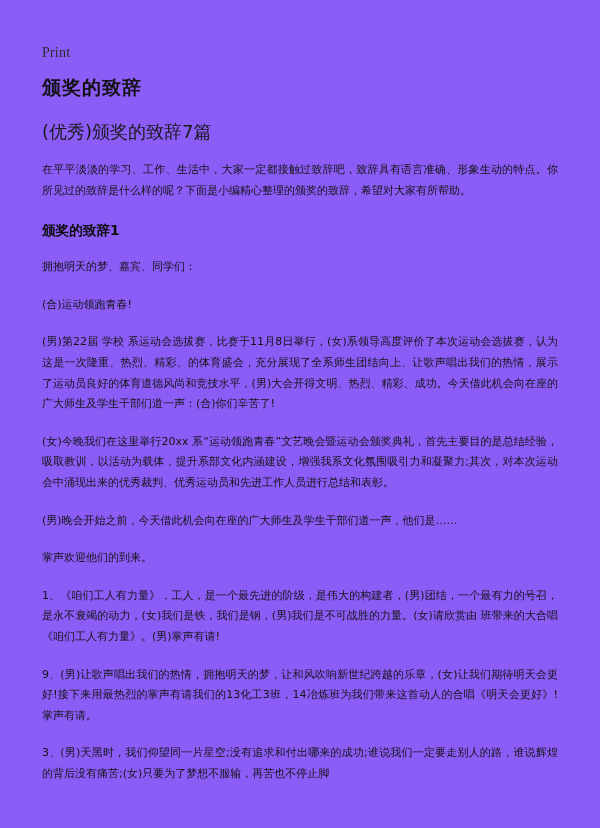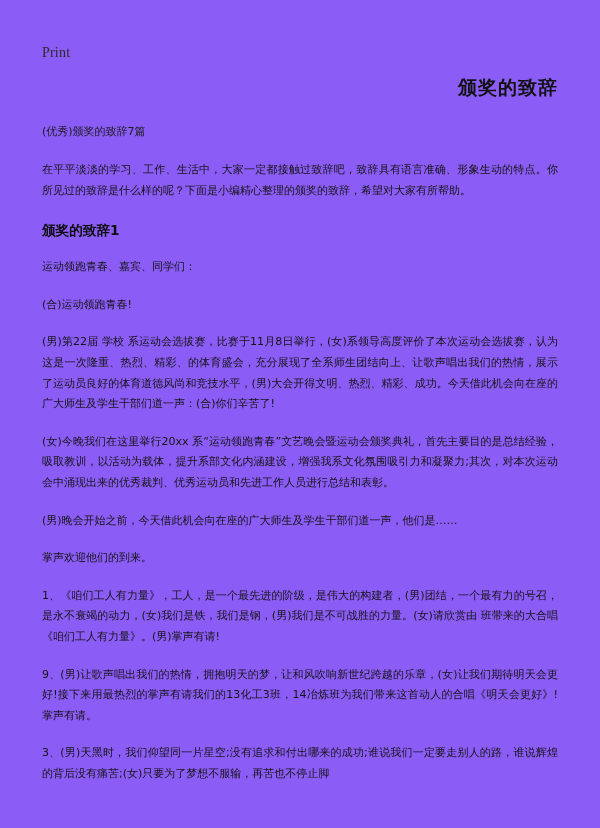--- a/index.html
+++ b/index.html
@@ -35,28 +35,28 @@
   .content {
     position: absolute;
     left: 42px;
     top: 74px;
     width: 516px;
   }
   .doc-title {
     font-family: "DejaVu Sans", "Liberation Sans", sans-serif;
     font-size: 19px;
     font-weight: bold;
-    text-align: right;
+    text-align: left;
     color: #111111;
     margin: 0 0 22px 0;
     line-height: 26px;
     letter-spacing: 1px;
   }
   .subtitle {
-    font-size: 11px;
+    font-size: 18px;
     line-height: 20px;
     margin: 0 0 18px 0;
     color: #1a1a1a;
     font-weight: 500;
   }
   p.para {
     font-size: 11px;
     line-height: 20.6px;
     margin: 0 0 17px 0;
     color: #141414;
@@ -86,21 +86,21 @@
   <div class="content">
 
     <h1 class="doc-title">颁奖的致辞</h1>
 
     <div class="subtitle">(优秀)颁奖的致辞7篇</div>
 
     <p class="para lead">在平平淡淡的学习、工作、生活中，大家一定都接触过致辞吧，致辞具有语言准确、形象生动的特点。你所见过的致辞是什么样的呢？下面是小编精心整理的颁奖的致辞，希望对大家有所帮助。</p>
 
     <h2 class="section-head">颁奖的致辞1</h2>
 
-    <p class="para">运动领跑青春、嘉宾、同学们：</p>
+    <p class="para">拥抱明天的梦、嘉宾、同学们：</p>
     <p class="para">(合)运动领跑青春!</p>
     <p class="para">(男)第22届 学校 系运动会选拔赛，比赛于11月8日举行，(女)系领导高度评价了本次运动会选拔赛，认为这是一次隆重、热烈、精彩、的体育盛会，充分展现了全系师生团结向上、让歌声唱出我们的热情，展示了运动员良好的体育道德风尚和竞技水平，(男)大会开得文明、热烈、精彩、成功。今天借此机会向在座的广大师生及学生干部们道一声：(合)你们辛苦了!</p>
     <p class="para">(女)今晚我们在这里举行20xx 系“运动领跑青春”文艺晚会暨运动会颁奖典礼，首先主要目的是总结经验，吸取教训，以活动为载体，提升系部文化内涵建设，增强我系文化氛围吸引力和凝聚力;其次，对本次运动会中涌现出来的优秀裁判、优秀运动员和先进工作人员进行总结和表彰。</p>
     <p class="para">(男)晚会开始之前，今天借此机会向在座的广大师生及学生干部们道一声，他们是……</p>
     <p class="para">掌声欢迎他们的到来。</p>
     <p class="para">1、《咱们工人有力量》，工人，是一个最先进的阶级，是伟大的构建者，(男)团结，一个最有力的号召，是永不衰竭的动力，(女)我们是铁，我们是钢，(男)我们是不可战胜的力量。(女)请欣赏由 班带来的大合唱《咱们工人有力量》。(男)掌声有请!</p>
     <p class="para">9、(男)让歌声唱出我们的热情，拥抱明天的梦，让和风吹响新世纪跨越的乐章，(女)让我们期待明天会更好!接下来用最热烈的掌声有请我们的13化工3班，14冶炼班为我们带来这首动人的合唱《明天会更好》!掌声有请。</p>
     <p class="para">3、(男)天黑时，我们仰望同一片星空;没有追求和付出哪来的成功;谁说我们一定要走别人的路，谁说辉煌的背后没有痛苦;(女)只要为了梦想不服输，再苦也不停止脚</p>
 
   </div>

